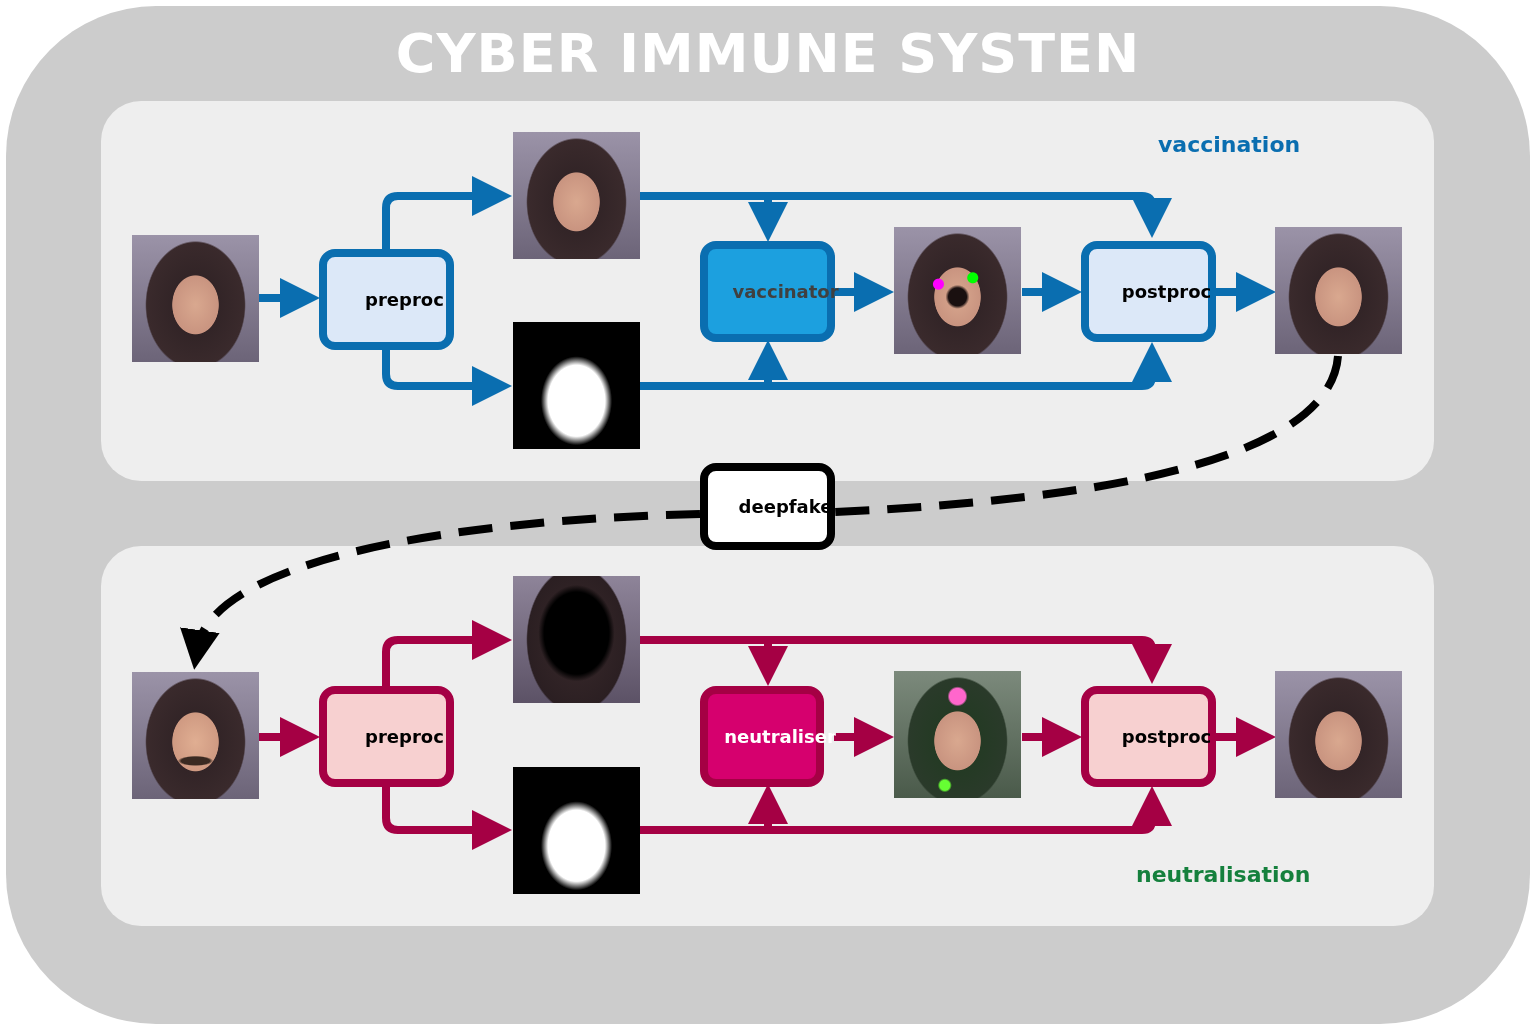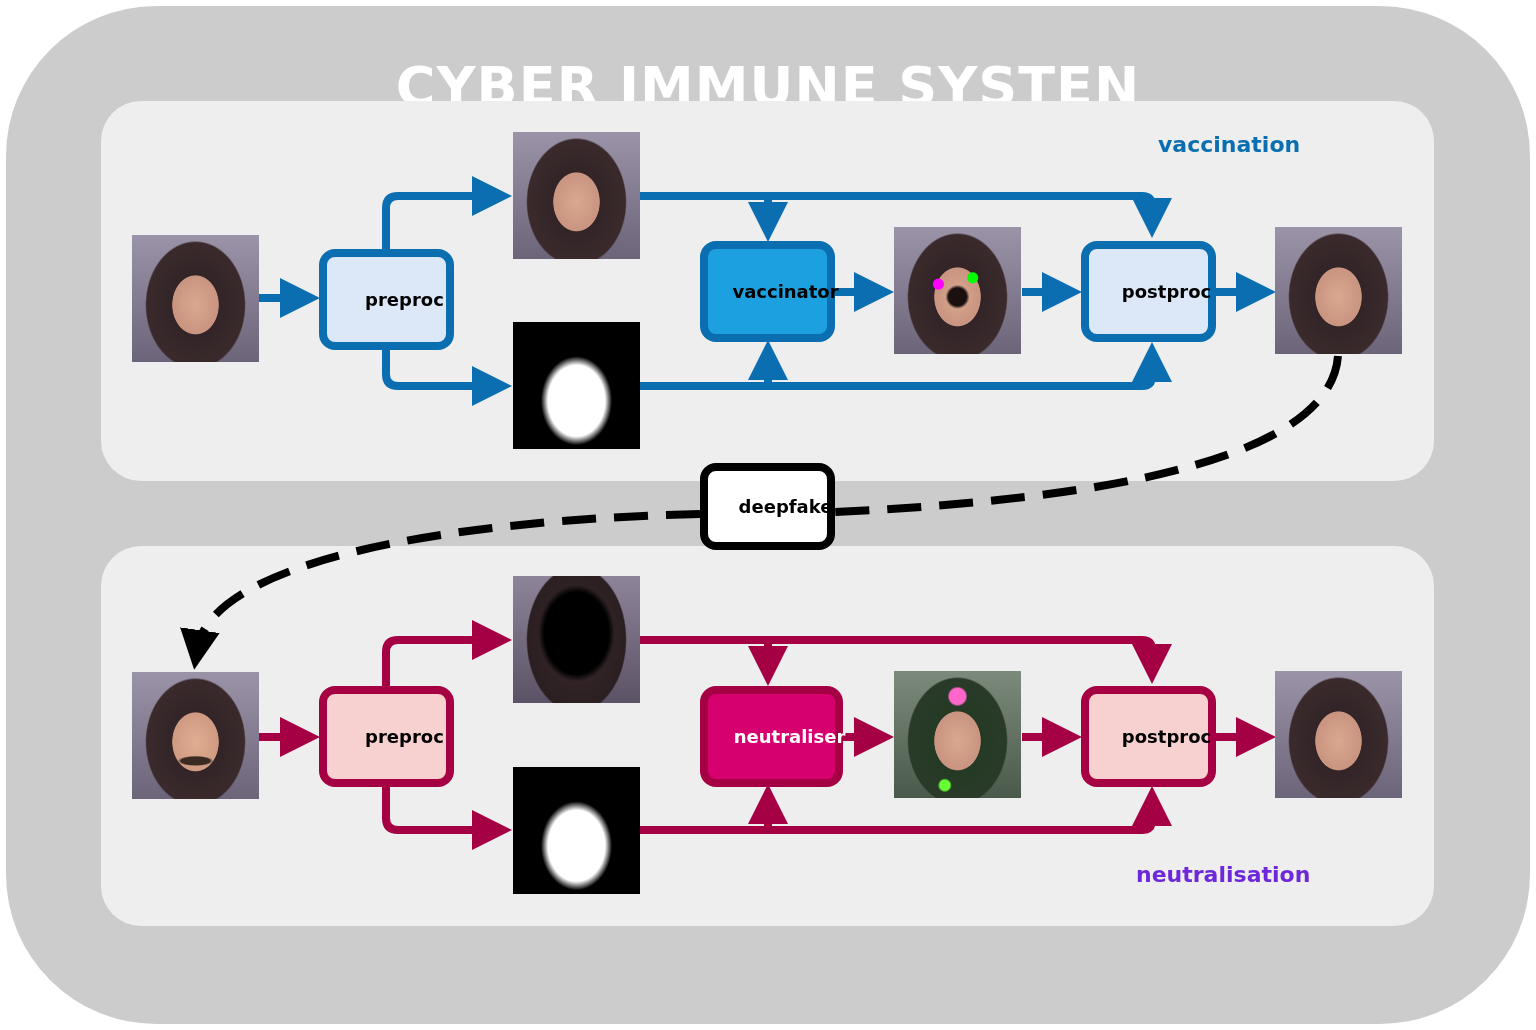--- a/index.html
+++ b/index.html
@@ -1,24 +1,24 @@
 <!DOCTYPE html>
 <html><head>
 <meta charset="utf-8">
 <style>
   html, body { margin: 0; padding: 0; background: #ffffff; }
   body { width: 1536px; height: 1030px; position: relative; overflow: hidden; font-family: "DejaVu Sans", sans-serif; }
   .outer { position: absolute; left: 6px; top: 6px; width: 1524px; height: 1018px; background: #cccccc; border-radius: 150px; }
-  .title { position: absolute; left: 0; width: 1536px; top: 22px; text-align: center; font-weight: bold; font-size: 54px; color: #ffffff; letter-spacing: 1px; margin-top: 33px; }
+  .title { position: absolute; left: 0; width: 1536px; top: 22px; text-align: center; font-weight: bold; font-size: 54px; color: #ffffff; letter-spacing: 1px; }
   .panel { position: absolute; left: 101px; width: 1333px; background: #eeeeee; border-radius: 40px; }
   .panel.top { top: 101px; height: 380px; }
   .panel.bottom { top: 546px; height: 380px; }
   .section-label { position: absolute; font-weight: bold; font-size: 22px; }
   .vacc-label { left: 1158px; top: 132px; color: #0a6eb0; }
-  .neut-label { left: 1136px; top: 862px; color: #6d28d9; }
+  .neut-label { left: 1136px; top: 862px; color: #15803d; }
   svg.lines { position: absolute; left: 0; top: 0; }
   .node { position: absolute; box-sizing: border-box; border-radius: 16px; display: flex; align-items: center; justify-content: center; font-weight: bold; font-size: 18px; padding-left: 36px; }
   .img { position: absolute; width: 127px; height: 127px; overflow: hidden; }
   .face { background:
       radial-gradient(ellipse 30% 38% at 50% 55%, #d9a88f 0%, #c99480 60%, rgba(0,0,0,0) 62%),
       radial-gradient(ellipse 55% 70% at 50% 55%, #2b1f22 0%, #3a2a2c 70%, rgba(0,0,0,0) 72%),
       linear-gradient(#9b93a8, #6c6478); }
   .mask { background: radial-gradient(ellipse 28% 35% at 50% 62%, #ffffff 0%, #ffffff 80%, #000000 100%), #000; }
   .masked-face { background:
       radial-gradient(ellipse 30% 38% at 50% 45%, #000 0%, #000 85%, rgba(0,0,0,0) 100%),
@@ -97,30 +97,30 @@
   </g>
 </svg>
 
 <div class="img face" style="left:132px;top:235px"></div>
 <div class="img face" style="left:513px;top:132px"></div>
 <div class="img mask" style="left:513px;top:322px"></div>
 <div class="img noise-face" style="left:894px;top:227px"></div>
 <div class="img face" style="left:1275px;top:227px"></div>
 
 <div class="node" style="left:319px;top:249px;width:135px;height:101px;border:8px solid #0a6eb0;background:#dce8f8;color:#000">preproc</div>
-<div class="node" style="left:700px;top:241px;width:135px;height:101px;border:8px solid #0a6eb0;background:#1ca0df;color:#000000">vaccinator</div>
+<div class="node" style="left:700px;top:241px;width:135px;height:101px;border:8px solid #0a6eb0;background:#1ca0df;color:#404040">vaccinator</div>
 <div class="node" style="left:1081px;top:241px;width:135px;height:101px;border:8px solid #0a6eb0;background:#dce8f8;color:#000">postproc</div>
 
 <div class="section-label vacc-label">vaccination</div>
 
 <div class="node" style="left:700px;top:463px;width:135px;height:87px;border:8px solid #000;background:#fff;color:#000">deepfake</div>
 
 <div class="img fake-face" style="left:132px;top:672px"></div>
 <div class="img masked-face" style="left:513px;top:576px"></div>
 <div class="img mask" style="left:513px;top:767px"></div>
 <div class="img noise-face2" style="left:894px;top:671px"></div>
 <div class="img face" style="left:1275px;top:671px"></div>
 
 <div class="node" style="left:319px;top:686px;width:135px;height:101px;border:8px solid #a50044;background:#f7d0d0;color:#000">preproc</div>
-<div class="node" style="left:700px;top:686px;width:143px;height:101px;border:8px solid #a50044;background:#d6006e;color:#fff">neutraliser</div>
+<div class="node" style="left:700px;top:686px;width:124px;height:101px;border:8px solid #a50044;background:#d6006e;color:#fff">neutraliser</div>
 <div class="node" style="left:1081px;top:686px;width:135px;height:101px;border:8px solid #a50044;background:#f7d0d0;color:#000">postproc</div>
 
 <div class="section-label neut-label">neutralisation</div>
 
 </body></html>

